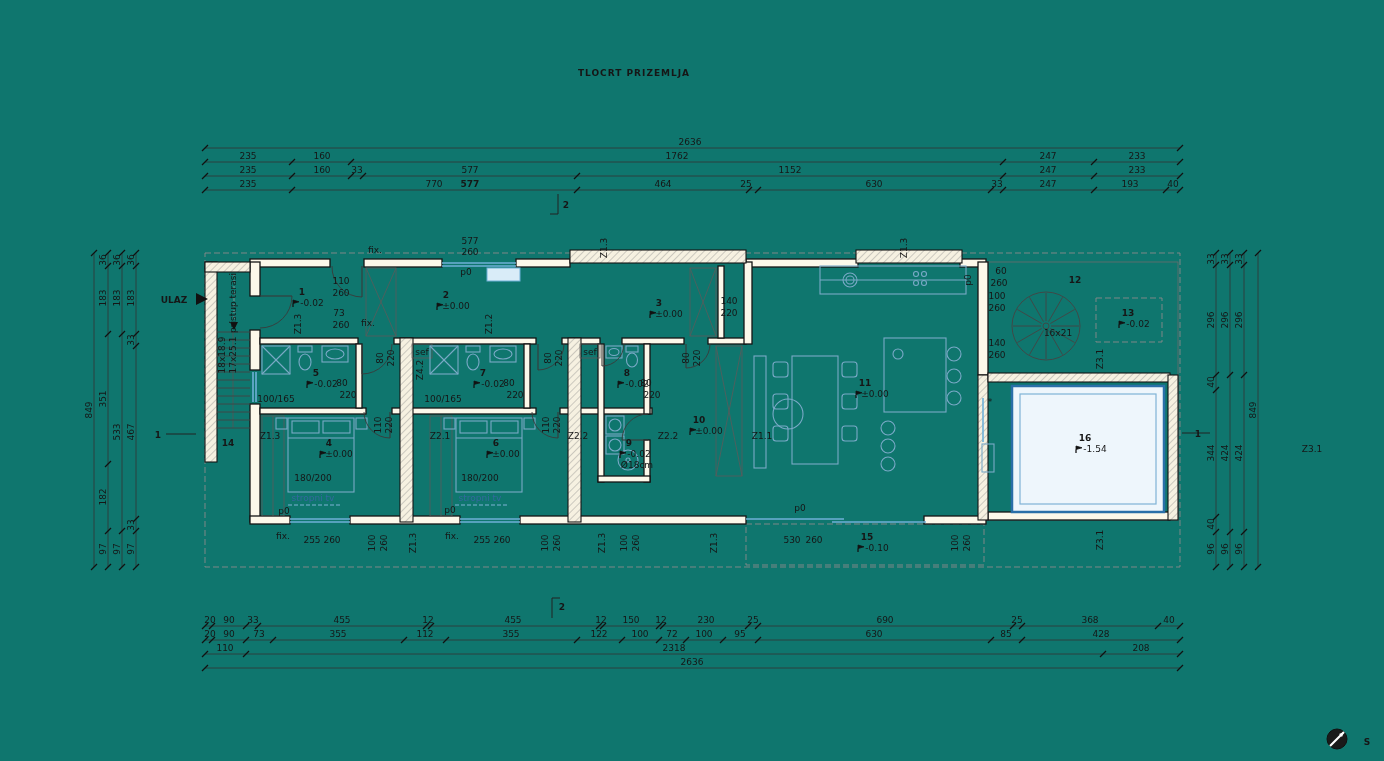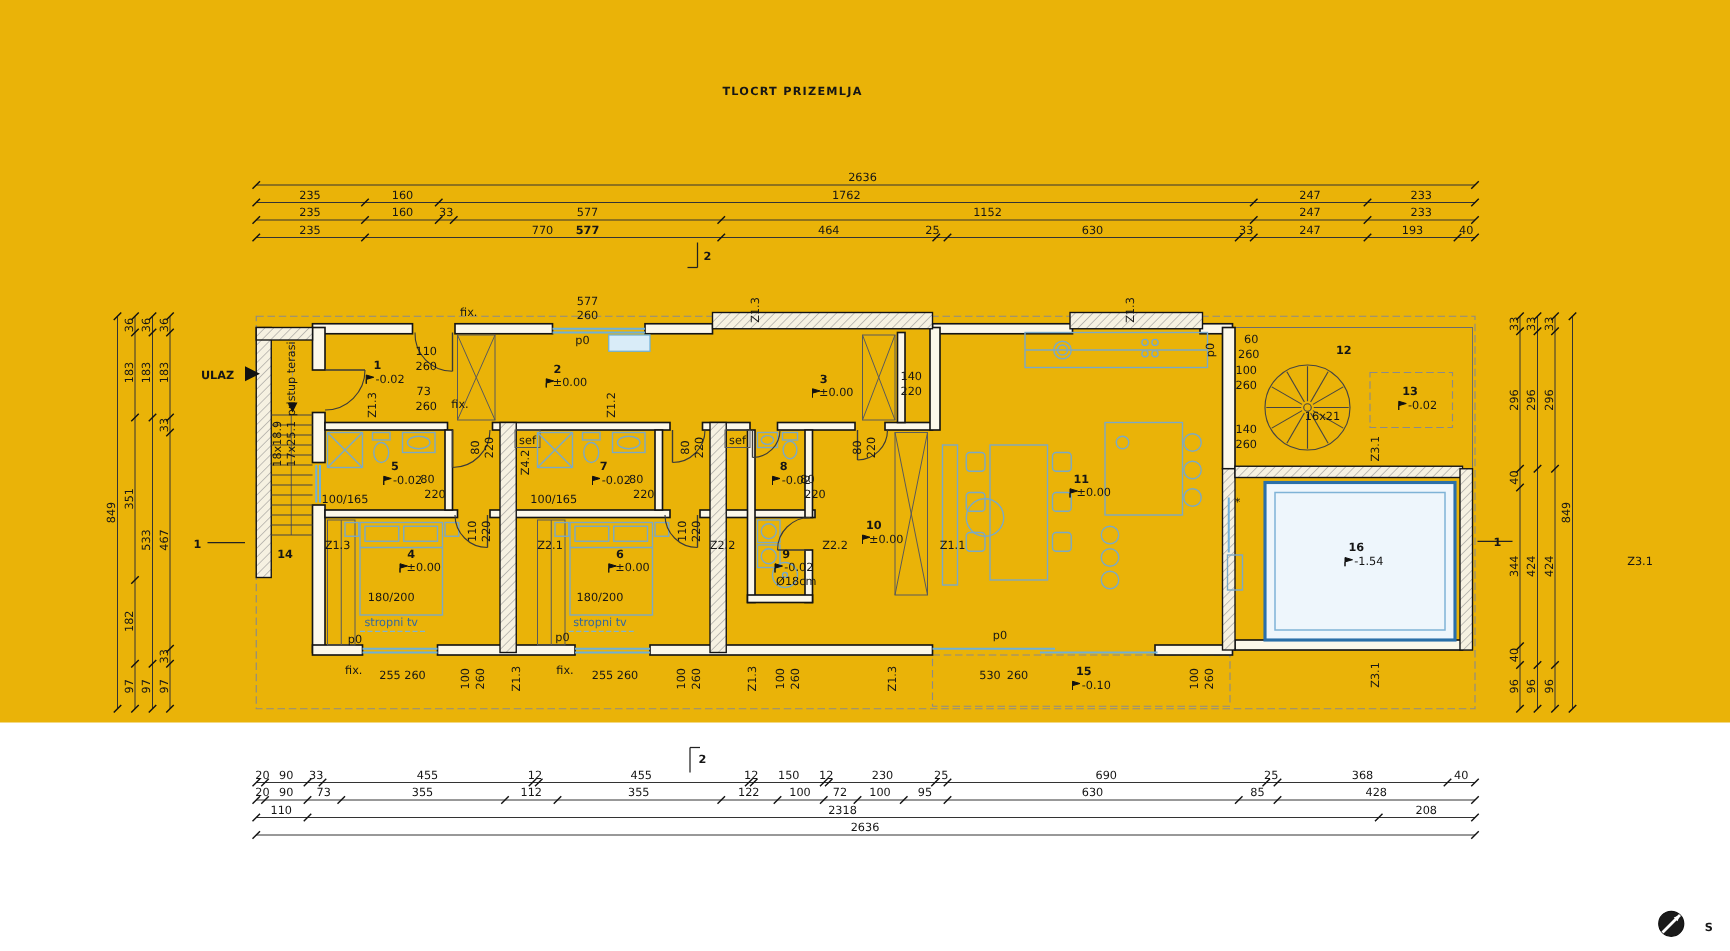--- a/index.html
+++ b/index.html
@@ -1,16 +1,16 @@
 <!DOCTYPE html>
 <html><head>
 <meta charset="utf-8">
 <style>
   html,body{margin:0;padding:0;background:#ffffff;width:1384px;height:761px;overflow:hidden;}
-  .page{position:relative;width:1384px;height:578px;background:#eab308;}
+  .page{position:relative;width:1384px;height:761px;background:#0f766e;}
   svg{position:absolute;left:0;top:0;}
   text.lb{font-family:"DejaVu Sans",sans-serif;font-size:9px;fill:#161616;text-anchor:middle;}
   text.lb.b{font-weight:bold;}
   text.lb.c-blue{fill:#34689e;}
   .title-text{font-size:26px;font-weight:bold;letter-spacing:1px;fill:#000;}
   g.wall rect{fill:#fcf8ea;stroke:#141414;stroke-width:1.3;}
   g.hatchwall rect{fill:url(#hatch);stroke:#141414;stroke-width:1.1;}
   .dash{fill:none;stroke:#8a8a8a;stroke-width:0.9;stroke-dasharray:6 3;}
   .dash2{fill:none;stroke:#9a9a9a;stroke-width:0.8;stroke-dasharray:3 3;}
   .thin{fill:none;stroke:#6d6d6d;stroke-width:0.8;}

